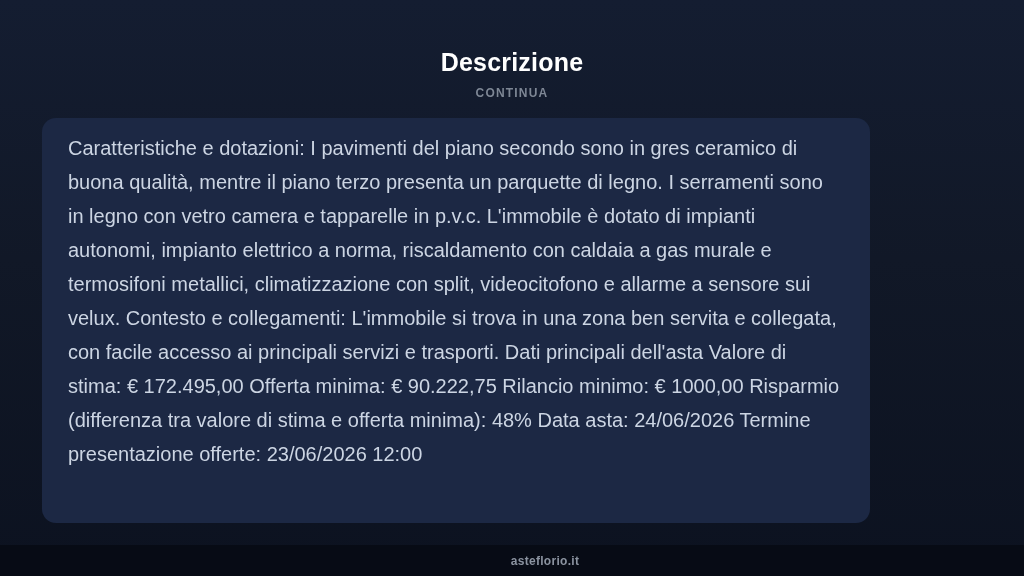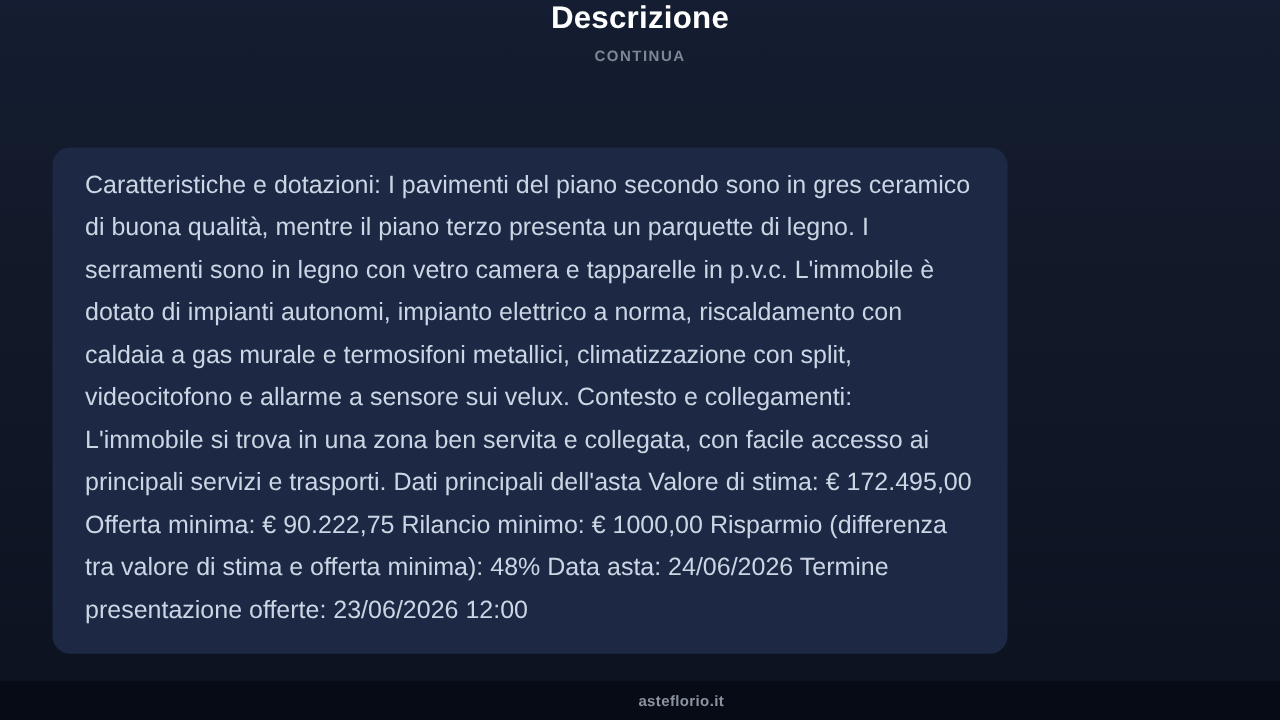--- a/index.html
+++ b/index.html
@@ -10,41 +10,42 @@
   }
   .stage {
     position: relative;
     width: 1024px;
     height: 576px;
     overflow: hidden;
     background: linear-gradient(180deg, #141d31 0%, #111827 45%, #0c1220 100%);
   }
   .header {
     text-align: center;
+    padding-top: 48px;
   }
   .page-title {
     margin: 0;
     color: #ffffff;
     font-size: 25px;
     font-weight: bold;
     letter-spacing: 0.2px;
   }
   .page-subtitle {
     margin-top: 9px;
     color: #7e8795;
     font-size: 12px;
     font-weight: bold;
     letter-spacing: 1.2px;
     text-transform: uppercase;
   }
   .description-card {
     position: absolute;
     left: 42px;
     top: 118px;
-    width: 764px;
+    width: 828px;
     height: 405px;
     box-sizing: border-box;
     background: #1c2844;
     border-radius: 14px;
     padding: 13px 26px;
   }
   .description-text {
     margin: 0;
     color: #ccd5e3;
     font-size: 20px;

